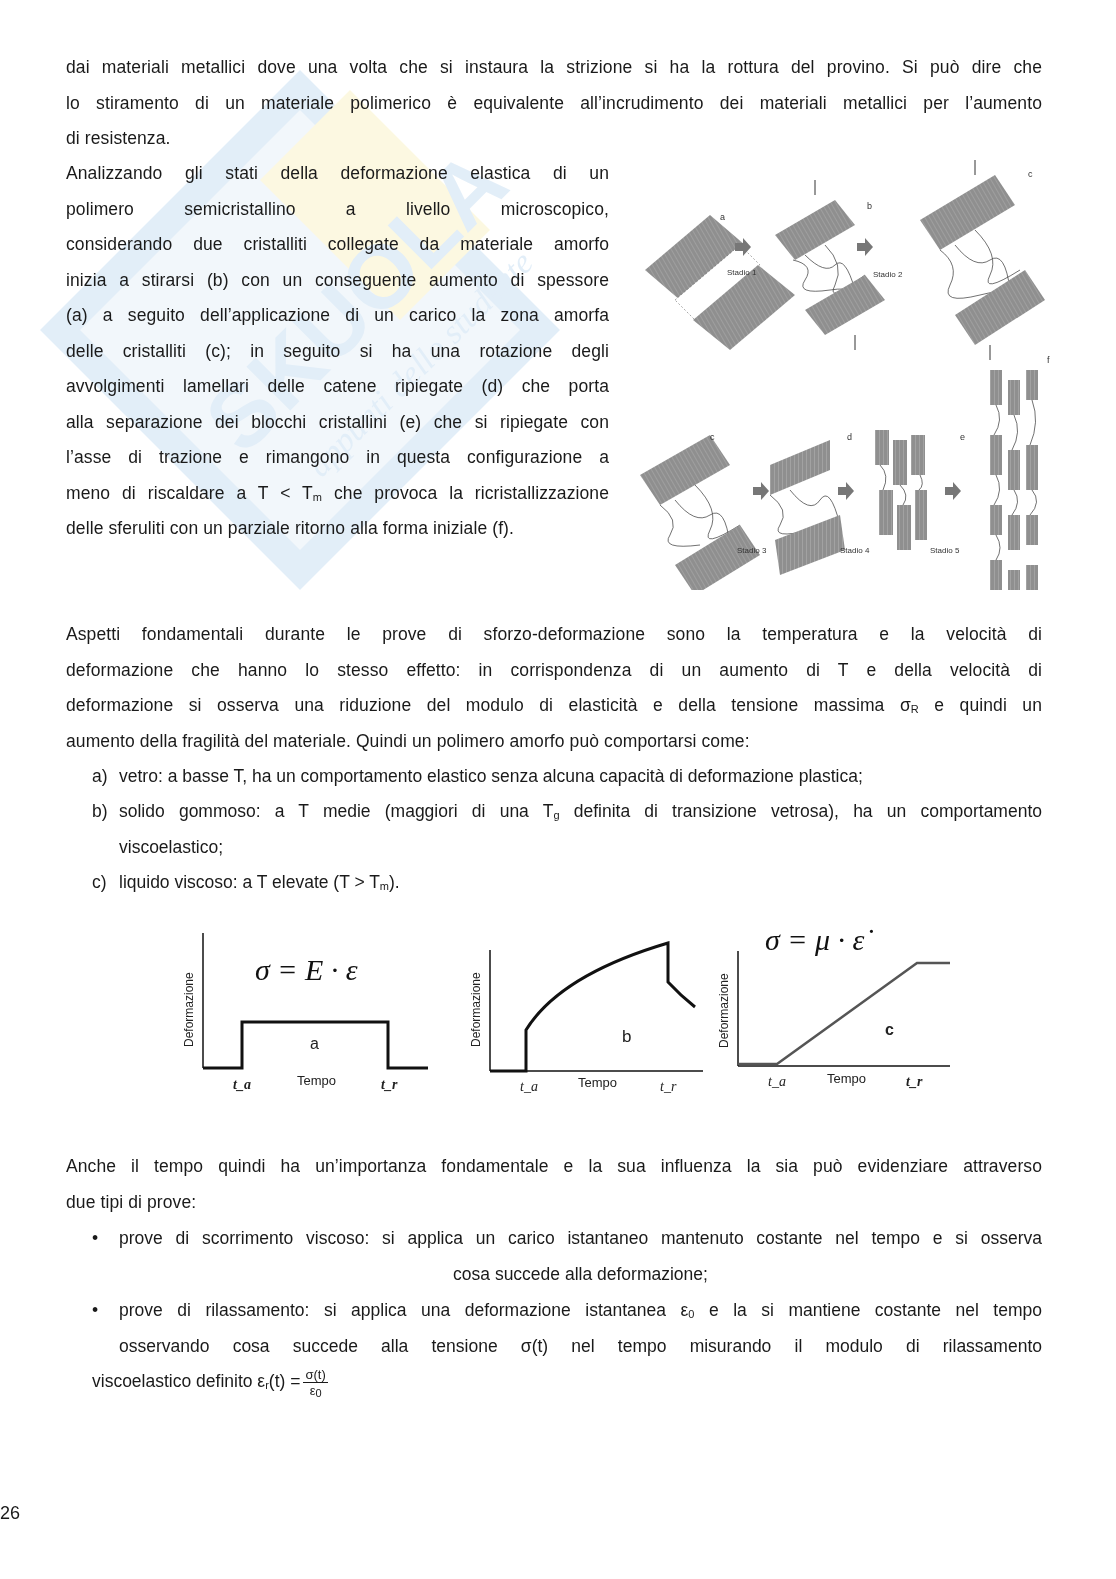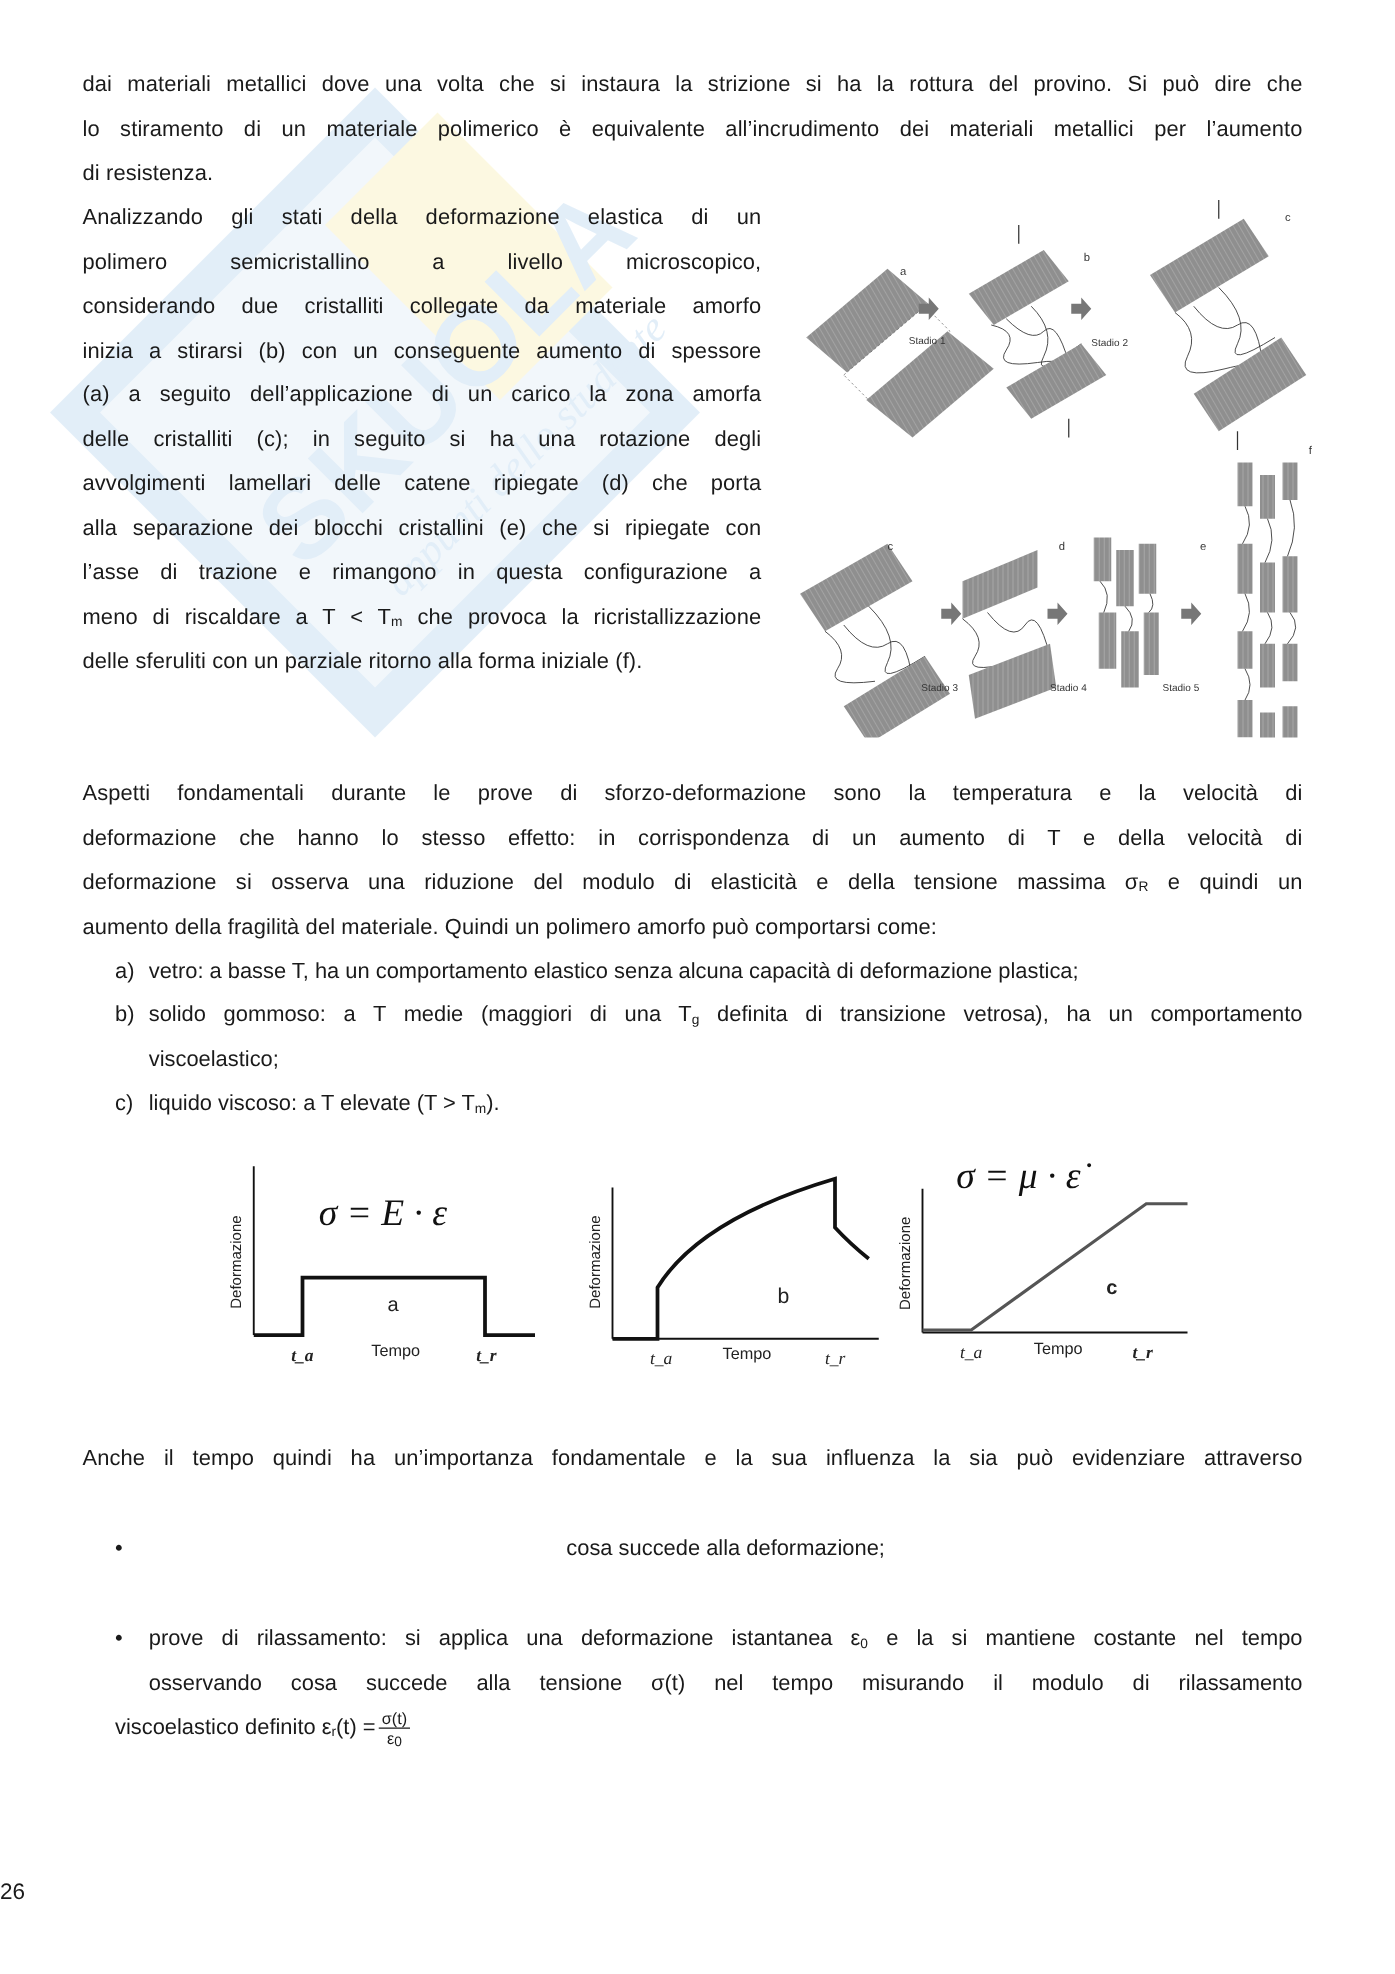--- a/index.html
+++ b/index.html
@@ -200,24 +200,26 @@
     <text x="0" y="0" transform="translate(18,130) rotate(-90)" font-size="12" class="chart-label" fill="#222">Deformazione</text>
     <text x="55" y="32" font-size="30" font-family="Liberation Serif, serif" font-style="italic" fill="#111">σ = μ · ε̇</text>
     <text x="175" y="117" font-size="16" font-weight="bold" class="chart-label" fill="#222">c</text>
     <text x="58" y="168" font-size="14" font-family="Liberation Serif, serif" font-style="italic" fill="#222">t_a</text>
     <text x="117" y="165" font-size="13" class="chart-label" fill="#222">Tempo</text>
     <text x="196" y="168" font-size="14" font-family="Liberation Serif, serif" font-style="italic" font-weight="bold" fill="#222">t_r</text>
   </svg>
 
   <div class="text" style="left:66px; top:1149px; width:976px;">
     <span class="jline">Anche il tempo quindi ha un’importanza fondamentale e la sua influenza la sia può evidenziare attraverso</span>
+    <span class="line">due tipi di prove:</span>
   </div>
 
   <div class="list-item" style="left:92px; top:1221px; width:950px;">
     <span class="marker">•</span>
+    <span class="jline" style="margin-left:27px;">prove di scorrimento viscoso: si applica un carico istantaneo mantenuto costante nel tempo e si osserva</span>
     <span class="line" style="margin-left:27px;text-align:center;">cosa succede alla deformazione;</span>
   </div>
   <div class="list-item" style="left:92px; top:1293px; width:950px;">
     <span class="marker">•</span>
     <span class="jline" style="margin-left:27px;"><span>prove di rilassamento: si applica una deformazione istantanea ε</span><sub>0</sub><span> e la si mantiene costante nel tempo</span></span>
     <span class="jline" style="margin-left:27px;">osservando cosa succede alla tensione σ(t) nel tempo misurando il modulo di rilassamento</span>
     <span class="line" style=""><span>viscoelastico definito ε</span><sub>r</sub><span>(t) =</span><span class="frac"><span class="num">σ(t)</span><span class="den"><span>ε</span><sub>0</sub></span></span></span>
   </div>
 
   <div class="page-number">26</div>

